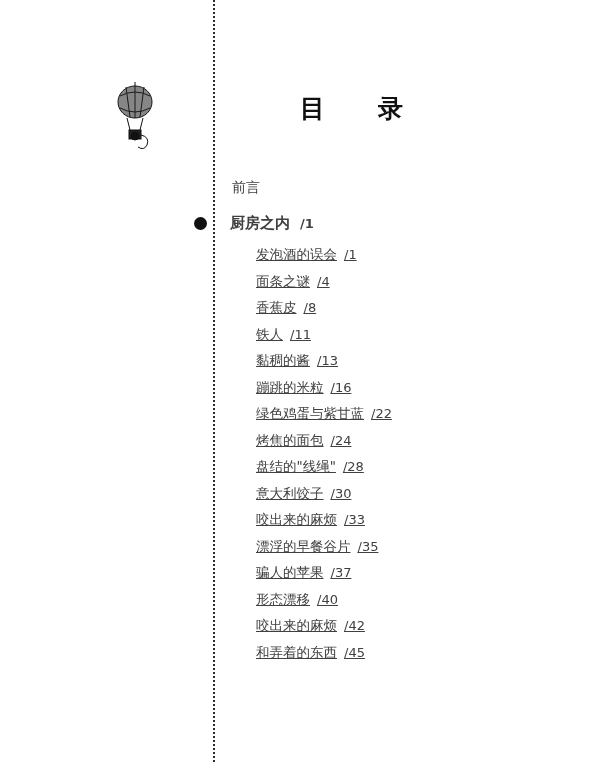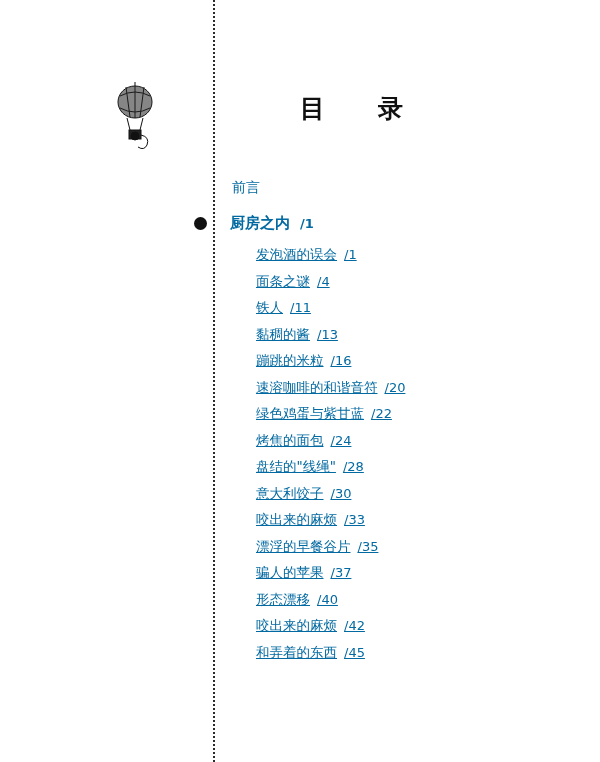--- a/index.html
+++ b/index.html
@@ -57,21 +57,21 @@
   
   .entries {
     position: absolute;
     left: 232px;
     top: 180px;
     width: 340px;
   }
   .entry {
     font-size: 13.5px;
     line-height: 1.0;
-    color: #0369a1;
+    color: #404040;
     white-space: nowrap;
   }
   .entry.preface {
     margin-bottom: 22px;
     font-size: 14px;
   }
   .entry.section {
     font-weight: bold;
     font-size: 15px;
     margin-bottom: 17px;
@@ -152,30 +152,30 @@
       </span>
     </div>
 
     <div class="entry sub">
       <span>发泡酒的误会</span><span class="pagenum">/1</span>
     </div>
     <div class="entry sub">
       <span>面条之谜</span><span class="pagenum">/4</span>
     </div>
     <div class="entry sub">
+      <span>香蕉皮</span><span class="pagenum">/8</span>
+    </div>
+    <div class="entry sub">
       <span>铁人</span><span class="pagenum">/11</span>
     </div>
     <div class="entry sub">
       <span>黏稠的酱</span><span class="pagenum">/13</span>
     </div>
     <div class="entry sub">
       <span>蹦跳的米粒</span><span class="pagenum">/16</span>
-    </div>
-    <div class="entry sub">
-      <span>速溶咖啡的和谐音符</span><span class="pagenum">/20</span>
     </div>
     <div class="entry sub">
       <span>绿色鸡蛋与紫甘蓝</span><span class="pagenum">/22</span>
     </div>
     <div class="entry sub">
       <span>烤焦的面包</span><span class="pagenum">/24</span>
     </div>
     <div class="entry sub">
       <span>盘结的"线绳"</span><span class="pagenum">/28</span>
     </div>

